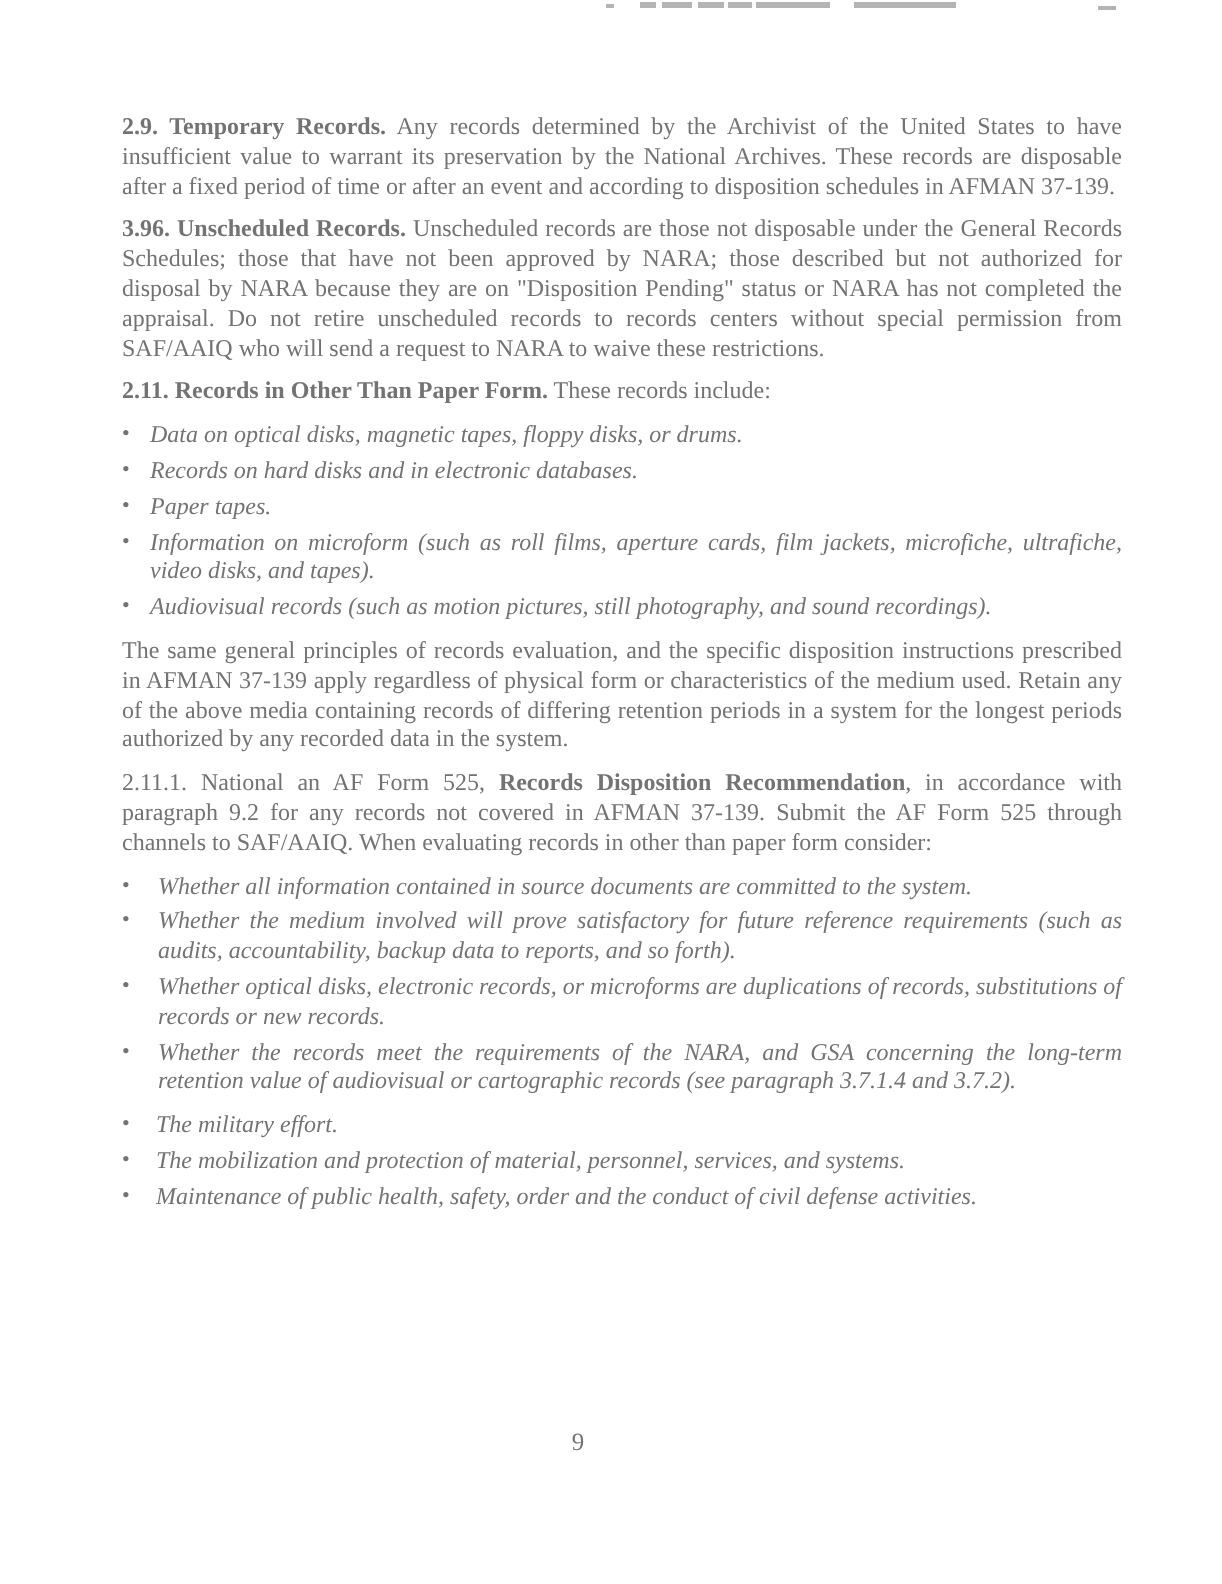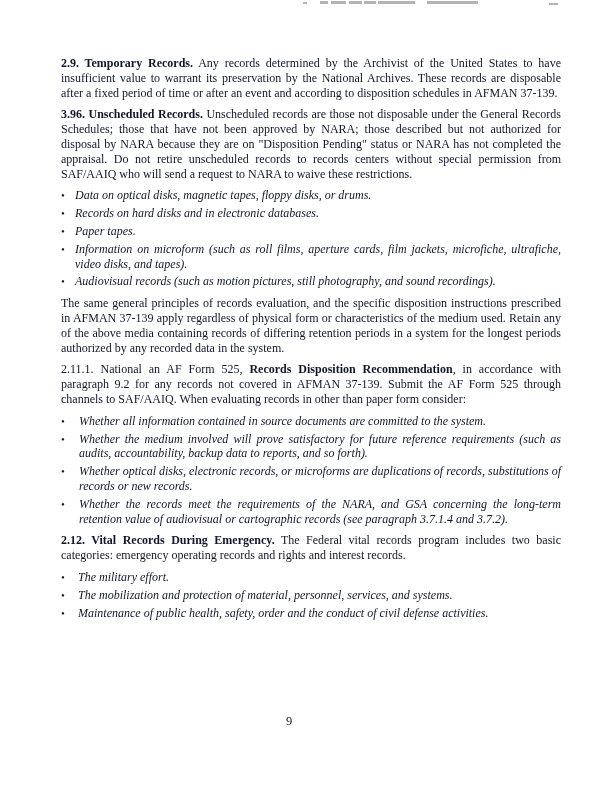--- a/index.html
+++ b/index.html
@@ -1,20 +1,20 @@
 <!DOCTYPE html>
 <html><head>
 <meta charset="utf-8">
 <style>
   html, body { margin:0; padding:0; background:#ffffff; }
   .page {
     position:relative; width:611px; height:792px; background:#ffffff;
     overflow:hidden;
     font-family:"Liberation Serif","DejaVu Serif",serif;
-    color:#0f172a;
+    color:#737373;
   }
   .content {
     position:absolute; left:61px; top:56px; width:500px;
     font-size:12px; line-height:14.8px;
   }
   p.para { margin:0 0 7px 0; text-align:justify; }
   .indent1 { margin-left:15px; }
   .bold { font-weight:bold; }
   ul.blist { list-style:none; margin:0 0 7px 0; padding:0; }
   ul.blist li { display:flex; margin:0 0 3px 0; }
@@ -50,20 +50,24 @@
     <p class="para">
       <span class="bold">2.9.  Temporary Records.</span>
       <span>Any records determined by the Archivist of the United States to have insufficient value to warrant its preservation by the National Archives.  These records are disposable after a fixed period of time or after an event and according to disposition schedules in AFMAN 37-139.</span>
     </p>
 
     <p class="para">
       <span class="bold">3.96.  Unscheduled Records.</span>
       <span>Unscheduled records are those not disposable under the General Records Schedules; those that have not been approved by NARA; those described but not authorized for disposal by NARA because they are on "Disposition Pending" status or NARA has not completed the appraisal.  Do not retire unscheduled records to records centers without special permission from SAF/AAIQ who will send a request to NARA to waive these restrictions.</span>
     </p>
 
+    <p class="para">
+      <span class="bold">2.11.  Records in Other Than Paper Form.</span>
+      <span>These records include:</span>
+    </p>
 
     <ul class="blist l1">
       <li>
         <span class="bullet">•</span>
         <span class="li-text">Data on optical disks, magnetic tapes, floppy disks, or drums.</span>
       </li>
       <li>
         <span class="bullet">•</span>
         <span class="li-text">Records on hard disks and in electronic databases.</span>
       </li>
@@ -97,24 +101,20 @@
       <li>
         <span class="bullet">•</span>
         <span class="li-text">Whether optical disks, electronic records, or microforms are duplications of records, substitutions of records or new records.</span>
       </li>
       <li>
         <span class="bullet">•</span>
         <span class="li-text">Whether the records meet the requirements of the NARA, and GSA concerning the long-term retention value of audiovisual or cartographic records (see paragraph 3.7.1.4 and 3.7.2).</span>
       </li>
     </ul>
 
-    <p class="para">
-      <span class="bold">2.12.  Vital Records During Emergency.</span>
-      <span>The Federal vital records program includes two basic categories: emergency operating records and rights and interest records.</span>
-    </p>
 
 
     <ul class="blist l3">
       <li>
         <span class="bullet">•</span>
         <span class="li-text">The military effort.</span>
       </li>
       <li>
         <span class="bullet">•</span>
         <span class="li-text">The mobilization and protection of material, personnel, services, and systems.</span>

